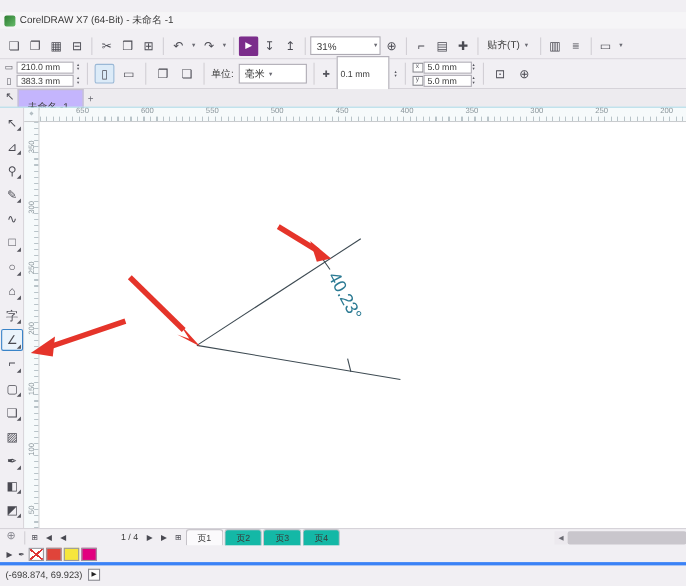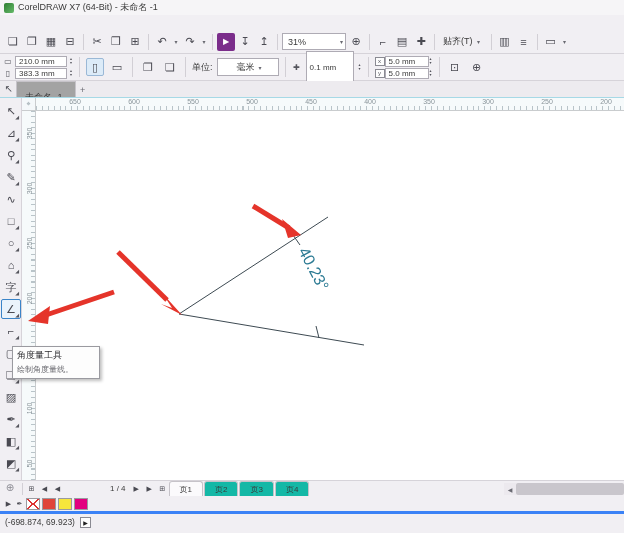--- a/index.html
+++ b/index.html
@@ -5,21 +5,21 @@
   * { margin:0; padding:0; box-sizing:border-box; }
   html,body { width:624px; height:533px; }
   body {
     font-family:"Liberation Sans","DejaVu Sans",sans-serif;
     font-size:9px; color:#3a3a3a; background:#f1eff3; overflow:hidden;
     -webkit-font-smoothing:antialiased;
   }
   .app { position:relative; width:624px; height:533px; background:#f1eff3; }
 
   
-  .titlebar { position:absolute; left:0; top:0; width:624px; height:15px;
+  .titlebar { position:absolute; left:0; top:11px; width:624px; height:15px;
     background:#f6f5f7; display:flex; align-items:center; padding-left:4px; gap:4px; }
   .app-icon { width:10px; height:10px; background:linear-gradient(135deg,#2e7d32,#66bb6a);
     border-radius:2px; flex:0 0 auto; }
   .menubar { position:absolute; left:0; top:15px; width:624px; height:15px;
     background:#f1eff3; display:flex; align-items:center; padding-left:6px; }
   .menu-item { padding:1px 8px; cursor:default; }
 
   .toolbar { position:absolute; left:0; top:30px; width:624px; height:24px;
     background:#f1eff3; border-bottom:1px solid #d6d3d9; display:flex; align-items:center;
     padding-left:4px; gap:1px; }
@@ -42,32 +42,32 @@
   .dim-row { display:flex; align-items:center; gap:2px; }
   .dim-ic { font-size:8px; color:#55555d; width:10px; text-align:center; }
   .field { height:11px; width:52px; background:#fff; border:1px solid #aeabb4;
     font-size:8px; display:flex; align-items:center; padding-left:3px; }
   .stepper { display:flex; flex-direction:column; justify-content:center; font-size:4px;
     line-height:4px; color:#55555d; padding:0 1px; }
   .pb-btn { width:18px; height:18px; display:flex; align-items:center; justify-content:center;
     font-size:11px; color:#4a4a52; border:1px solid transparent; border-radius:2px; }
   .pb-btn.active { border-color:#9ab8d6; background:#dcebf8; }
   .pb-sep { width:1px; height:20px; background:#d2cfd5; margin:0 2px; }
-  .units-combo { width:62px; height:18px; justify-content:center; }
+  .units-combo { width:62px; height:18px; justify-content:flex-start; }
   .nudge-field { width:48px; height:32px; }
   .dup { display:flex; flex-direction:column; gap:1px; }
   .dup-row { display:flex; align-items:center; gap:0; }
   .dup-ic { width:10px; height:9px; border:1px solid #8a8a92; font-size:6px; line-height:7px;
     text-align:center; color:#55555d; background:#fdfdfd; }
   .dup-field { width:44px; }
 
   .tabrow { position:absolute; left:0; top:81px; width:624px; height:16px;
     background:#edebef; display:flex; align-items:flex-end; padding-left:2px; }
   .cursor-ic { width:14px; height:14px; font-size:10px; color:#4a4a52; text-align:center; }
-  .doc-tab { height:15px; background:#a3a3a3; border:1px solid #c6c3c9; border-bottom:none;
+  .doc-tab { height:15px; background:#c4b5fd; border:1px solid #c6c3c9; border-bottom:none;
     padding:15px 12px 0 8px; display:flex; align-items:center; }
   .tab-add { width:14px; height:14px; font-size:9px; color:#6a6a72; display:flex;
     align-items:center; justify-content:center; }
 
   
   .main { position:absolute; left:0; top:97px; width:624px; height:383px;
     border-top:1px solid #a6d9e6; }
   .toolbox { position:absolute; left:0; top:0; width:22px; height:383px;
     background:#f1eff3; border-right:1px solid #d6d3d9; }
   .tool { position:absolute; left:1px; width:20px; height:20px; display:flex;
@@ -372,24 +372,20 @@
         </g>
         <g>
           <line x1="78" y1="181" x2="10" y2="204" stroke="#e5342a" stroke-width="5"></line>
           <polygon points="-8,210 14,195 12,213" fill="#e5342a"></polygon>
         </g>
       </svg>
     </div>
 
   </div>
 
-  <div class="tooltip">
-    <div class="tt-title">角度量工具</div>
-    <div class="tt-desc">绘制角度量线。</div>
-  </div>
 
   <div class="pagerow">
     <span class="tbx-add">⊕</span>
     <span class="pr-sep"></span>
     <span class="nav-btn">⊞</span>
     <span class="nav-btn">◀</span>
     <span class="nav-btn">◀</span>
     <span class="page-count">1 / 4</span>
     <span class="nav-btn">▶</span>
     <span class="nav-btn">▶</span>

